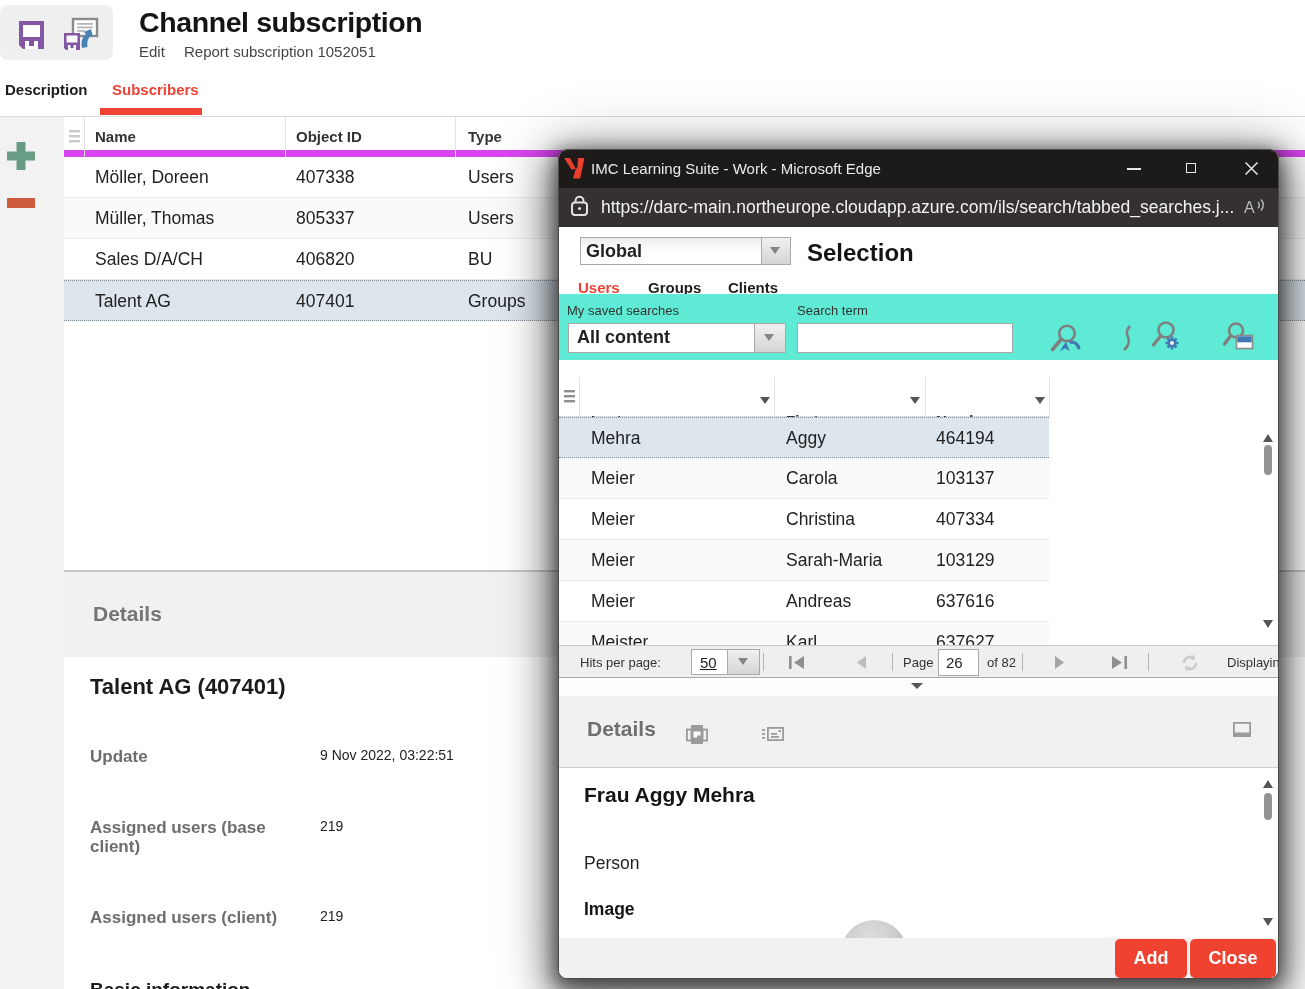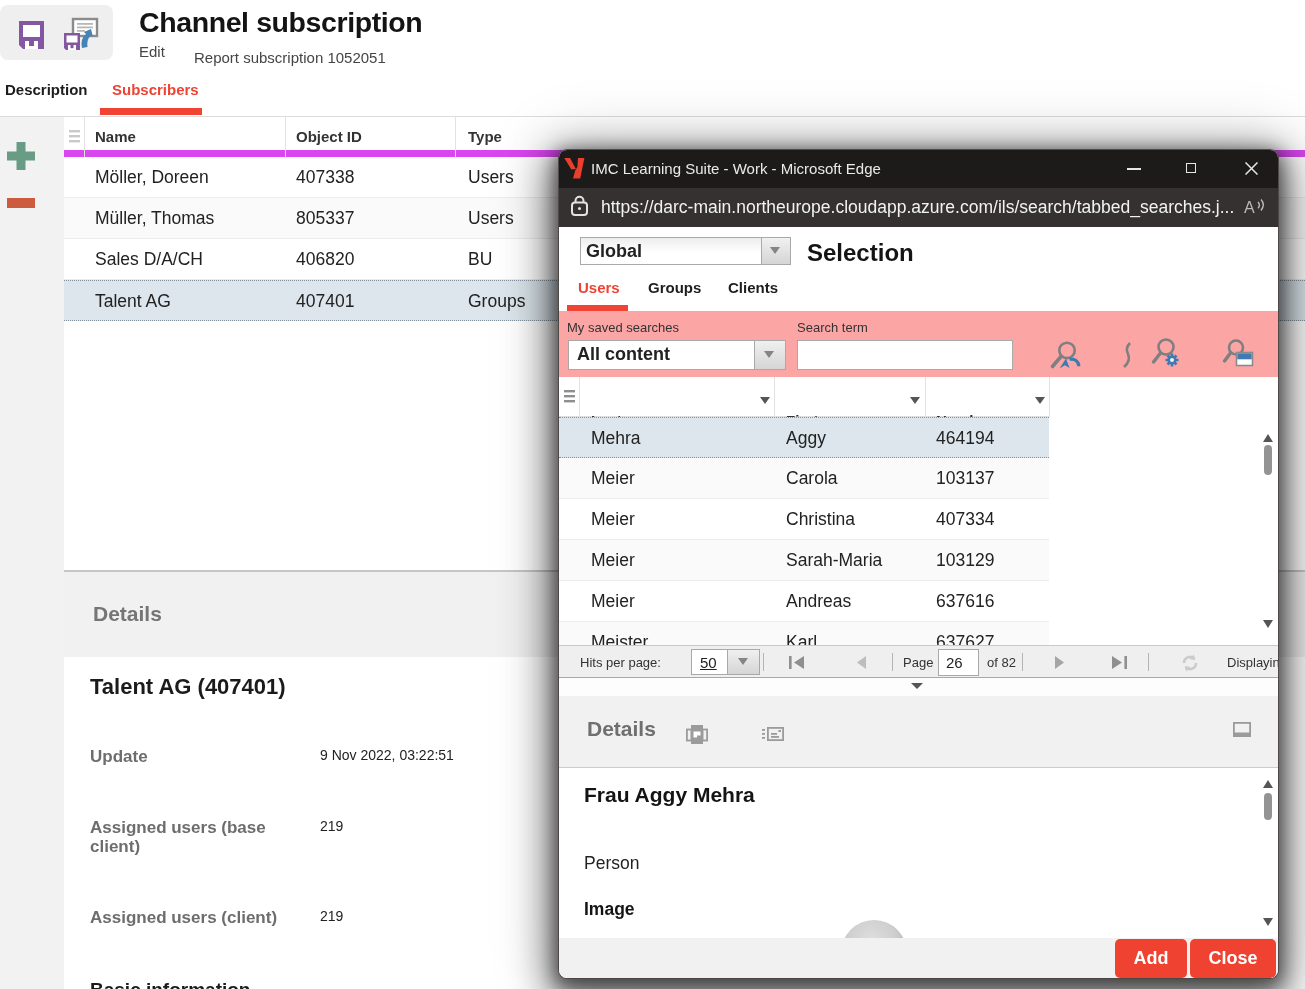--- a/index.html
+++ b/index.html
@@ -39,21 +39,21 @@
   .pttext { left:32px; top:10px; font-size:15px; color:#eaeaea; }
   .purl { left:0; top:38px; width:719px; height:39px; background:#343130; }
   .purltext { left:42px; top:47px; font-size:17.5px; color:#f2f2f2; }
   .gsel { left:21px; top:87px; width:211px; height:28px; background:linear-gradient(#ededed,#fff 55%); border:1px solid #a9a9a9; }
   .gseltx { position:absolute; left:8px; top:3px; font-size:18px; color:#222;font-weight:bold; }
   .selarrow { position:absolute; right:0; top:0; width:29px; height:26px; background:linear-gradient(#f0f0f0,#d5d5d5); border-left:1px solid #a9a9a9; }
   .tri { position:absolute; width:0; height:0; border-left:5.5px solid transparent; border-right:5.5px solid transparent; border-top:7px solid #848484; }
   .psel { left:248px; top:89px; font-size:24px; font-weight:bold; color:#141414; }
   .ptab { top:129px; font-size:15px; font-weight:bold; color:#1d1d1d; }
   .ptabline { left:8px; top:155px; width:61px; height:6px; background:#f04334; }
-  .fband { left:0; top:161px; width:719px; height:66px; background:#fca5a5; }
+  .fband { left:0; top:144px; width:719px; height:66px; background:#5eead4; }
   .flab { position:absolute; top:9px; font-size:13px; color:#333; }
   .fsel { position:absolute; left:9px; top:29px; width:218px; height:30px; background:#fff; border:1px solid #a9a9a9; }
   .finput { position:absolute; left:238px; top:29px; width:216px; height:30px; background:#fff; border:1px solid #a9a9a9; }
   .pthead { left:0; top:227px; width:490px; height:40px; background:#fff; border-bottom:1px solid #ddd; }
   .pth { position:absolute; top:11px; font-size:15px; font-weight:bold; color:#333;margin-top:24px; }
   .sorttri { position:absolute; top:20px; width:0; height:0; border-left:5.5px solid transparent; border-right:5.5px solid transparent; border-top:7px solid #555; }
   .prow { left:0; width:490px; height:41px; font-size:17.5px; color:#222; }
   .pc1 { left:32px; } .pc2 { left:227px; } .pc3 { left:377px; }
   .pgbar { left:0; top:495px; width:719px; height:33px; background:#efefef; border-top:1px solid #c9c9c9; border-bottom:1px solid #a8a8a8; font-size:13px; color:#333; }
   .pgdiv { position:absolute; top:7px; width:1px; height:18px; background:#b5b5b5; }
@@ -94,21 +94,21 @@
   <g>
     <path d="M4 16 H20 V33 H6 L4 31 Z" fill="#8457a3"></path>
     <rect x="6.5" y="18.5" width="11" height="7" fill="#fff"></rect>
     <rect x="8" y="28" width="8" height="5" fill="#fff"></rect>
     <rect x="10.5" y="28" width="3" height="3.2" fill="#8457a3"></rect>
   </g>
   <path d="M22 31 Q20 22 26 17 L24 15 L31 12 L33 20 L30.5 18.5 Q26.5 23 27.5 30 Z" fill="#4682b4"></path>
 </svg>
 <div class="abs h1">Channel subscription</div>
 <div class="abs subtitle" style="left:139px;">Edit</div>
-<div class="abs subtitle" style="left:194px;margin-top:6px;">Report subscription 1052051</div>
+<div class="abs subtitle" style="left:184px;">Report subscription 1052051</div>
 <div class="abs tab1">Description</div>
 <div class="abs tab2">Subscribers</div>
 <div class="abs tabline"></div>
 <div class="abs pagediv"></div>
 <div class="abs sidebar"></div>
 <svg class="abs" style="left:7px; top:142px;" width="28" height="28" viewBox="0 0 28 28">
   <path d="M9.5 0 h9 v9.5 h9.5 v9 h-9.5 v9.5 h-9 v-9.5 h-9.5 v-9 h9.5 Z" fill="#699c85"></path>
 </svg>
 <div class="abs" style="left:7px; top:198px; width:28px; height:10px; background:#cd5b3d;"></div>
 

